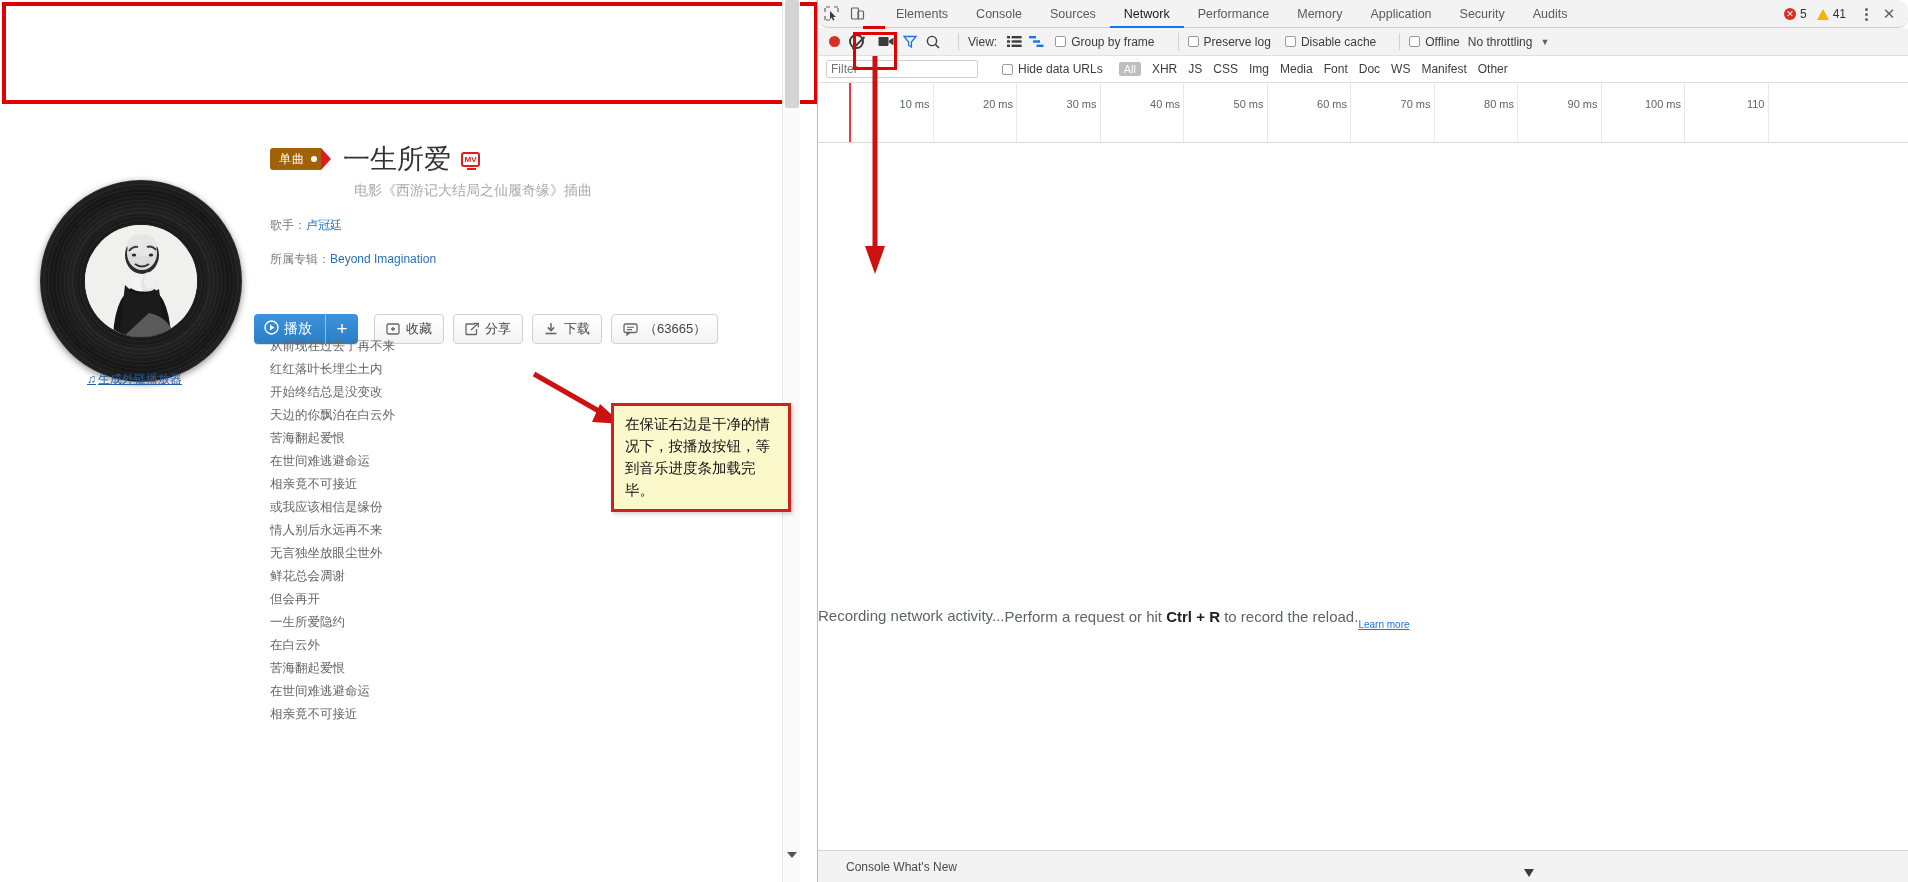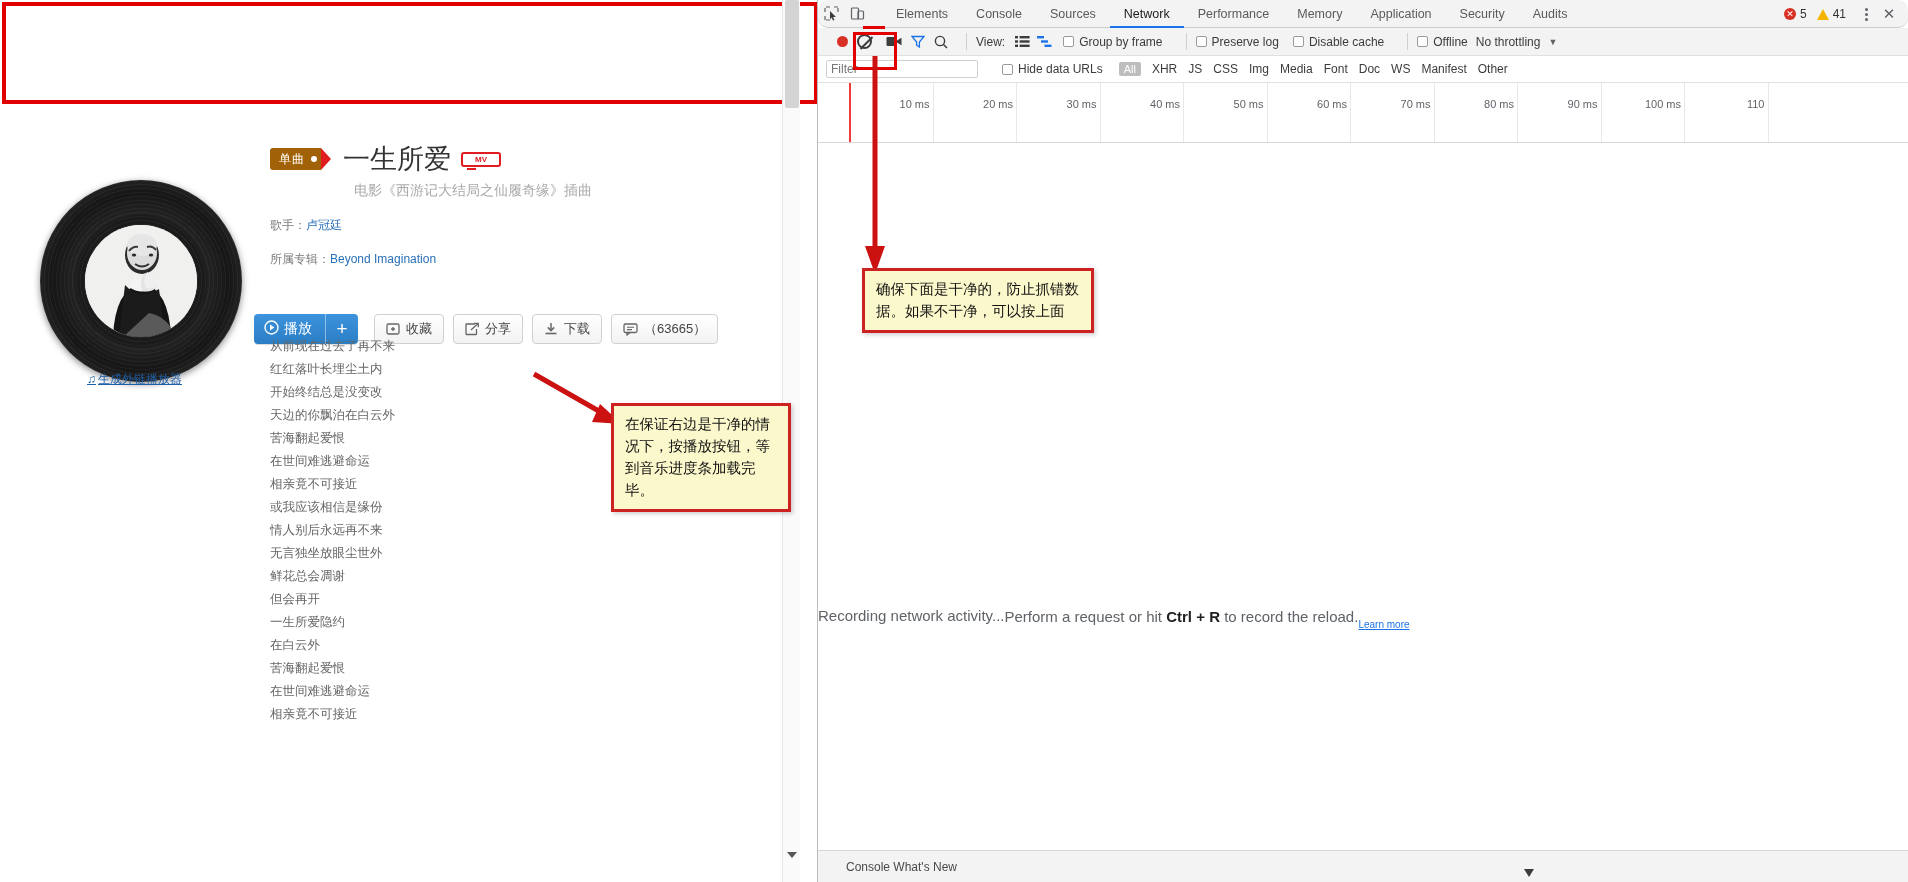--- a/index.html
+++ b/index.html
@@ -103,21 +103,21 @@
   #song-title {
     font-size: 27px;
     color: #333;
     margin-left: 22px;
     line-height: 32px;
     white-space: nowrap;
   }
   #mv-badge {
     display: inline-block;
     margin-left: 10px;
-    width: 40px; height: 15px;
+    width: 19px; height: 15px;
     border: 2px solid #e01c20;
     border-radius: 3px;
     color: #e01c20;
     font-size: 8px;
     line-height: 11px;
     text-align: center;
     font-weight: bold;
     vertical-align: 7px;
     position: relative;
   }
@@ -280,21 +280,21 @@
     border-bottom:11px solid #f4b400;margin-right:4px; position:relative;
   }
   #dt-kebab { width:20px; display:flex;flex-direction:column;align-items:center;gap:2px; cursor:pointer;}
   #dt-kebab i{width:3px;height:3px;background:#5f6368;border-radius:50%;display:block;}
   #dt-close { width:26px;text-align:center;font-size:15px;color:#5f6368;cursor:pointer; }
 
   
   #dt-netbar {
     height: 28px; background:#f3f3f3;
     border-bottom: 1px solid #e0e0e0;
-    display:flex; align-items:center; padding-left: 14px;
+    display:flex; align-items:center; padding-left: 6px;
   }
   .nb-item { display:flex; align-items:center; margin-right:9px; cursor:pointer; }
   .rec-dot { width:11px;height:11px;border-radius:50%;background:#d93025; margin:0 9px 0 5px; }
   .clear-ic {
     width:15px;height:15px;border:2px solid #3c3c3c;border-radius:50%;position:relative;
   }
   .clear-ic::after{
     content:"";position:absolute;left:-1px;top:5.5px;width:17px;height:2px;background:#3c3c3c;
     transform:rotate(-45deg);
   }
@@ -705,15 +705,14 @@
     <path d="M30 6 L30 200" stroke="#cc1111" stroke-width="5" fill="none"></path>
     <path d="M30 224 L20 196 L40 196 Z" fill="#cc1111"></path>
   </svg>
 
   <svg id="arrow-left-svg" class="arrow-svg" width="110" height="80">
     <path d="M4 4 L74 44" stroke="#cc1111" stroke-width="5" fill="none"></path>
     <path d="M92 54 L62 52 L70 34 Z" fill="#cc1111"></path>
   </svg>
 
   <div class="note" id="note-left">在保证右边是干净的情况下，按播放按钮，等到音乐进度条加载完毕。</div>
-  <div class="note" id="note-right">确保下面是干净的，防止抓错数据。如果不干净，可以按上面</div>
 
 </div>
 
 </body></html>

